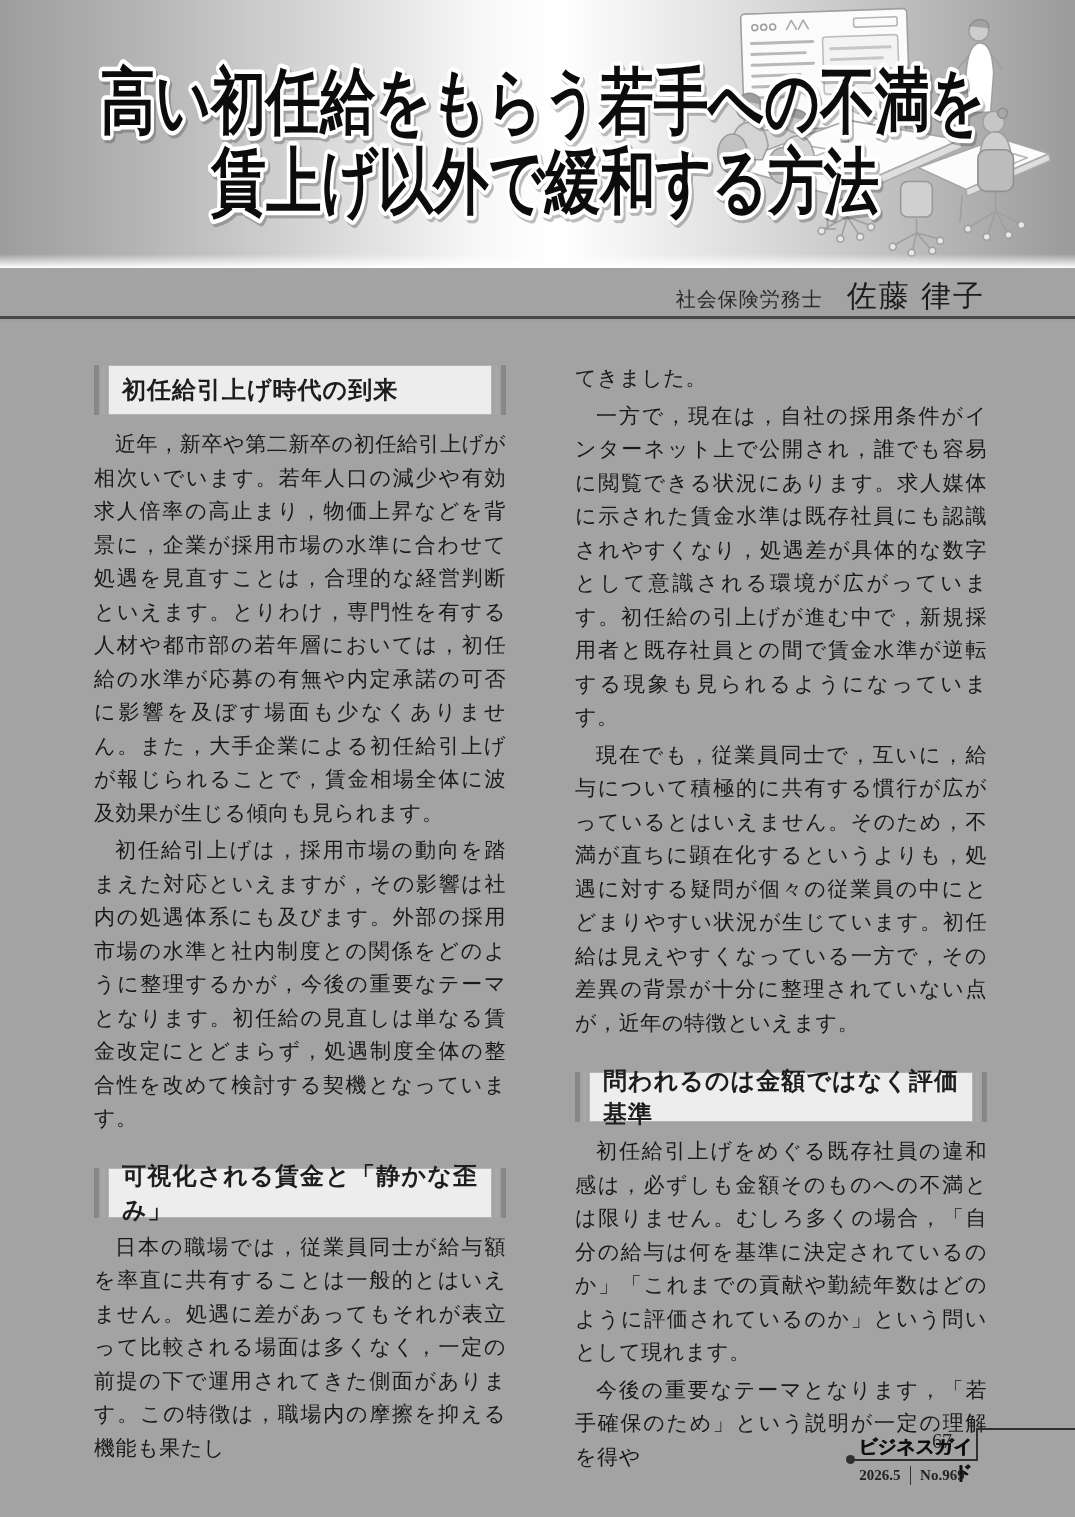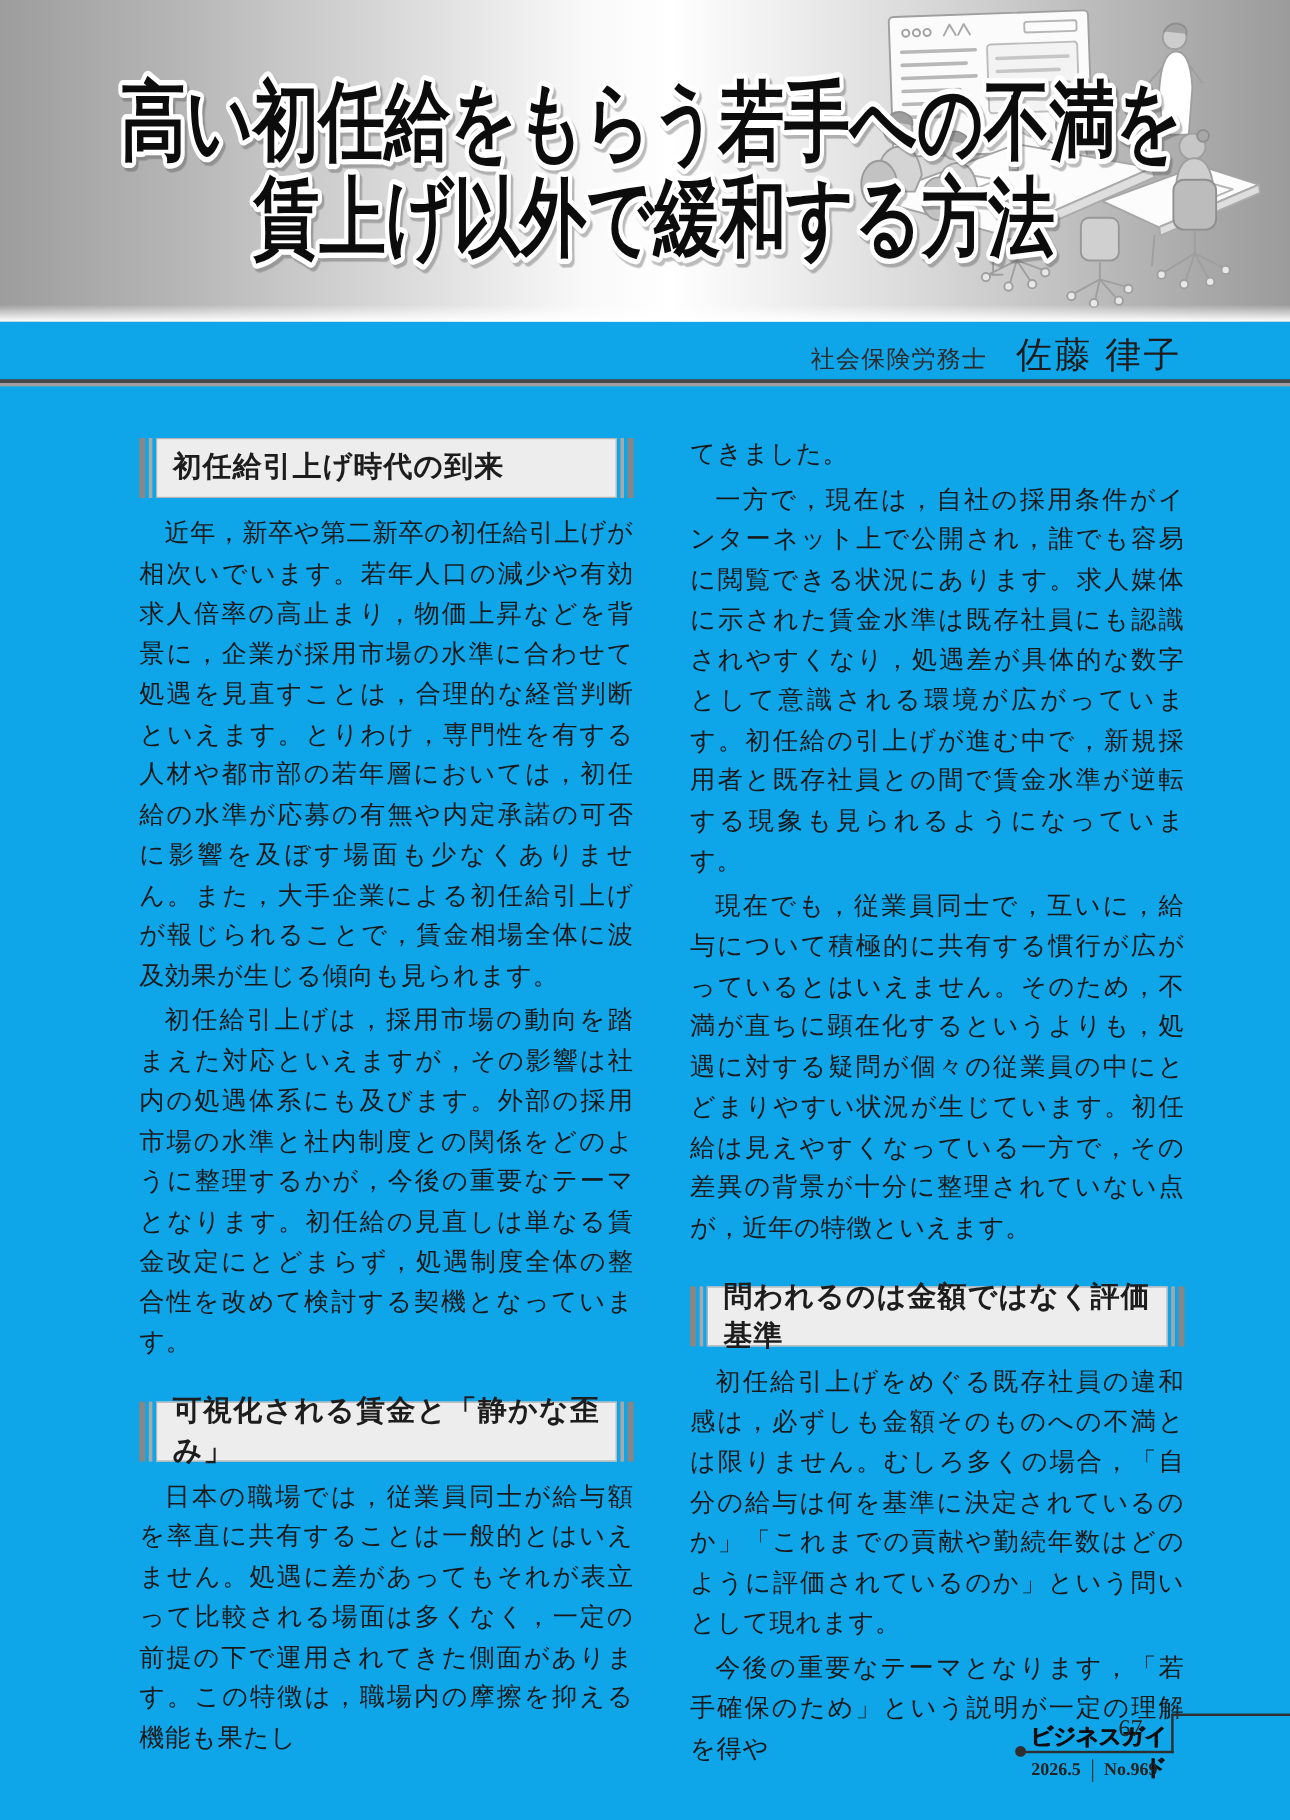--- a/index.html
+++ b/index.html
@@ -1,16 +1,16 @@
 <!DOCTYPE html>
 <html><head>
 <meta charset="utf-8">
 <style>
   html,body{margin:0;padding:0;background:#ffffff;}
-  .page{position:relative;width:1075px;height:1517px;background:#0ea5e9;overflow:hidden;
+  .page{position:relative;width:1075px;height:1517px;background:#a3a3a3;overflow:hidden;
         font-family:"Liberation Serif","DejaVu Serif",serif;}
 
   
   .band{position:absolute;left:0;top:0;width:1075px;height:268px;
         background:linear-gradient(90deg,#9d9d9d 0%,#b6b6b6 14%,#d8d8d8 30%,#f8f8f8 45%,
                    #ffffff 52%,#f0f0f0 60%,#d8d8d8 72%,#bdbdbd 84%,#a5a5a5 95%,#9b9b9b 100%);}
   .band::after{content:"";position:absolute;left:0;right:0;bottom:0;height:14px;
         background:linear-gradient(to bottom,rgba(255,255,255,0),#ffffff);}
   .illus{position:absolute;right:22px;top:4px;}
   .title-svg{position:absolute;left:0;top:0;filter:drop-shadow(2px 3px 0 rgba(70,70,70,.35));}
@@ -21,21 +21,21 @@
   .author{position:absolute;right:90px;top:276px;display:flex;align-items:baseline;gap:24px;
         font-family:"Liberation Sans","DejaVu Sans",sans-serif;color:#2b2b2b;}
   .author .role{font-size:20px;letter-spacing:1px;}
   .author .name{font-size:30px;letter-spacing:2px;color:#1c1c1c;}
   .rule{position:absolute;left:0;top:316px;width:1075px;height:6px;
         background:linear-gradient(to bottom,#474747 0 55%,#9f9f9f 55% 100%);}
 
   
   .col{position:absolute;width:412px;color:#191919;font-size:21px;line-height:33.5px;
         text-align:justify;letter-spacing:0.6px;}
-  .col-left{left:116px;top:365px;}
+  .col-left{left:94px;top:365px;}
   .col-right{left:575px;top:362px;}
   .para{margin:0 0 4px 0;}
   .indent{text-indent:1em;}
 
   
   .sec-head{display:flex;align-items:stretch;height:50px;gap:3px;}
   .sb{flex:0 0 auto;}
   .sb-d{width:5px;background:#878787;}
   .sb-m{width:3px;background:#a8a8a8;}
   .sec-box{flex:1 1 auto;background:#ededed;border:1px solid #b3b3b3;display:flex;align-items:center;

